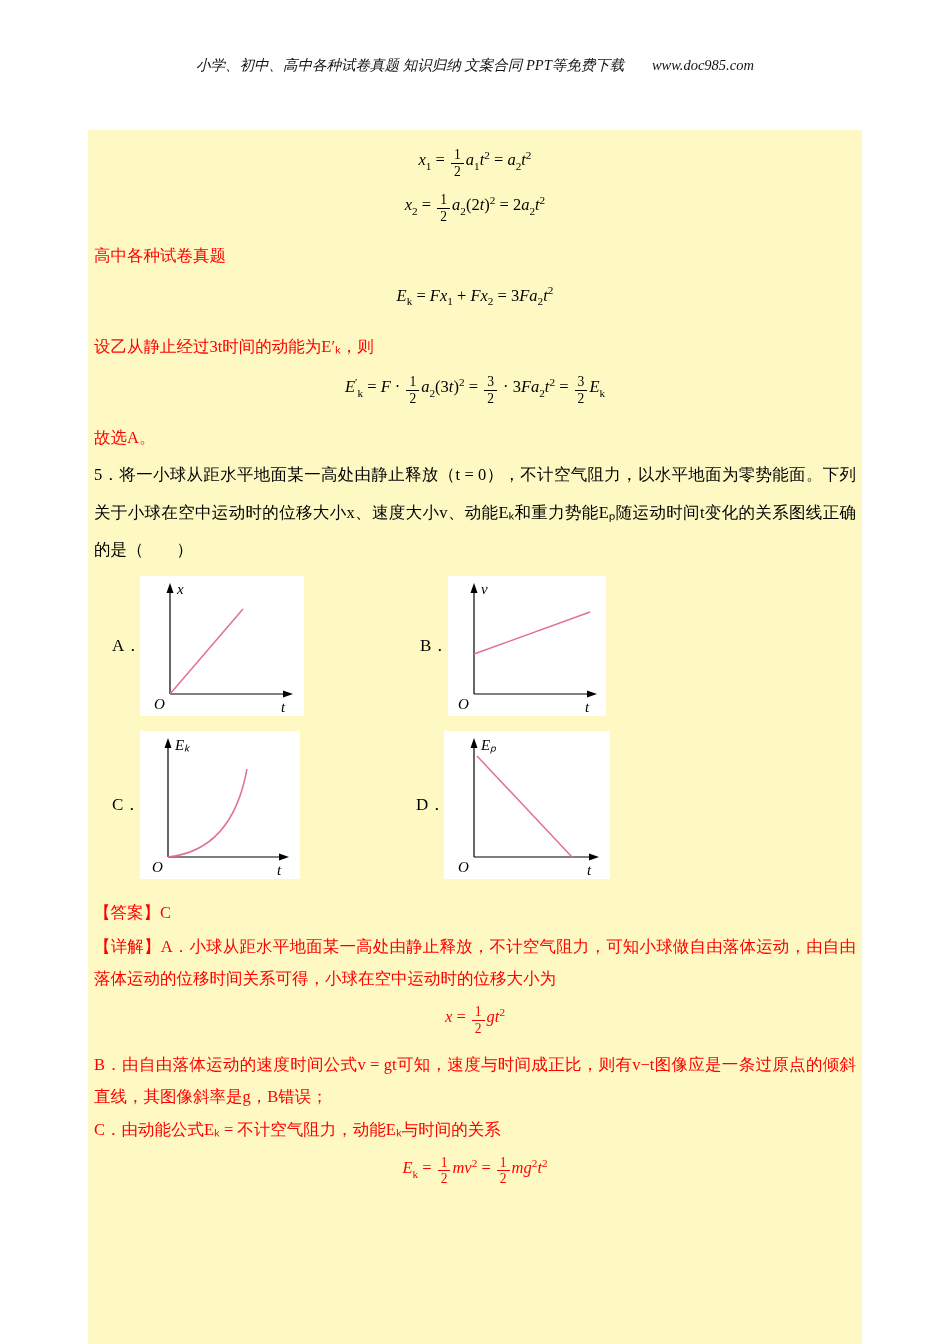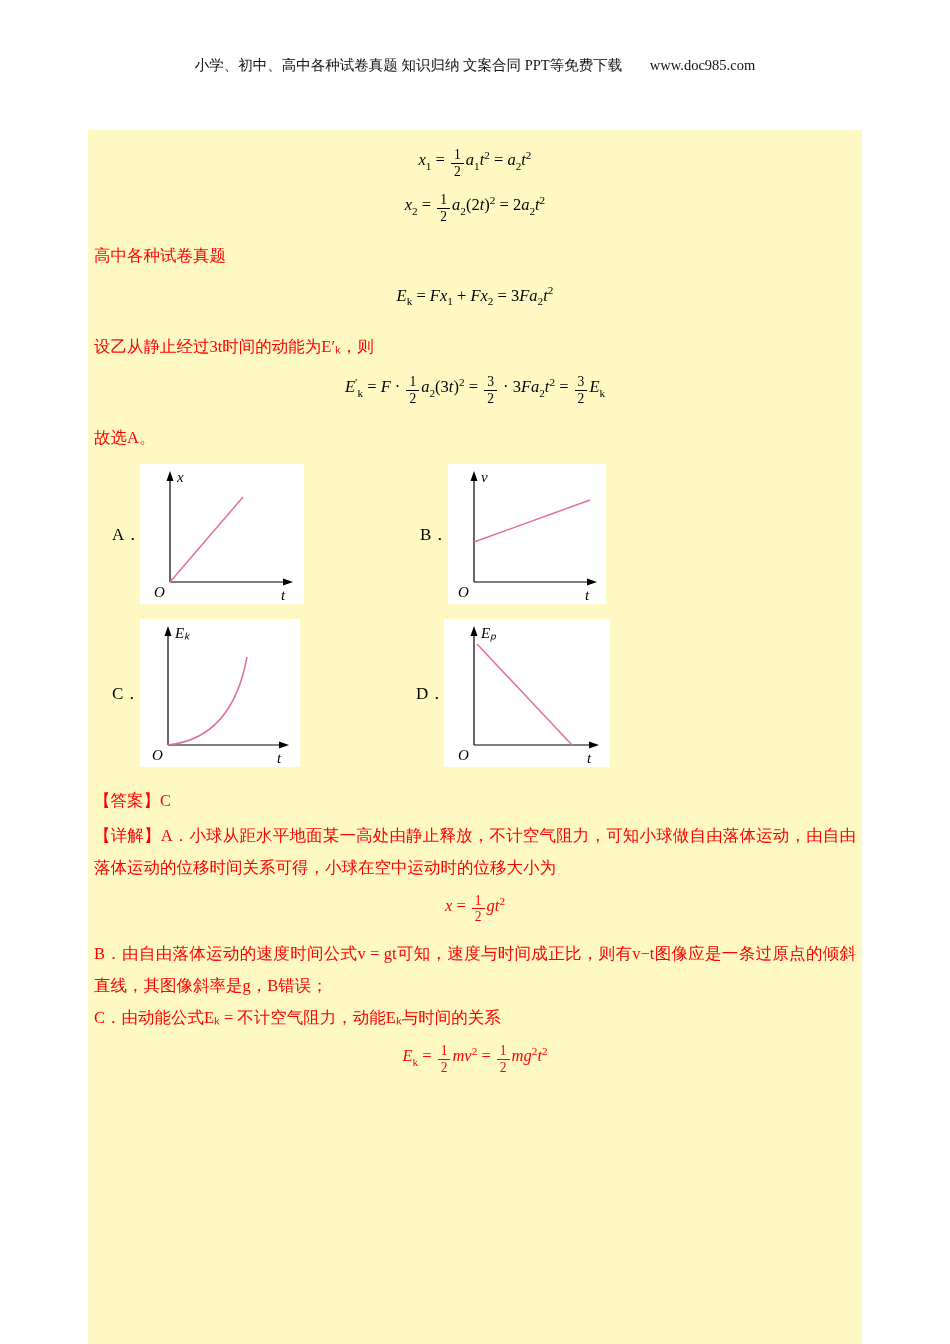--- a/index.html
+++ b/index.html
@@ -3,21 +3,21 @@
 <meta charset="utf-8">
 <style>
   html,body{margin:0;padding:0;}
   body{
     width:950px;height:1344px;position:relative;overflow:hidden;
     background:#ffffff;color:#000;
     font-family:"Liberation Serif", serif;
   }
   .header{
     position:absolute;top:56px;left:0;right:0;text-align:center;
-    font-size:14.5px;color:#111;
+    font-size:14.5px;color:#111;font-style:italic;
   }
   .header span{margin:0 12px;}
   .green{
     position:absolute;left:88px;top:130px;right:88px;bottom:0;
     background:#fef9c3;box-sizing:border-box;padding:8px 6px 0 6px;
   }
   .formula{
     text-align:center;font-size:16.5px;line-height:1.25;
     margin:9px 0 11px 0;min-height:34px;
   }
@@ -59,20 +59,21 @@
   <p class="p red">高中各种试卷真题</p>
 
   <div class="formula"><span class="it">E</span><sub>k</sub><span> = </span><span class="it">Fx</span><sub>1</sub><span> + </span><span class="it">Fx</span><sub>2</sub><span> = 3</span><span class="it">Fa</span><sub>2</sub><span class="it">t</span><sup>2</sup></div>
 
   <p class="p red">设乙从静止经过3t时间的动能为E′ₖ，则</p>
 
   <div class="formula"><span class="it">E</span><sup>′</sup><sub>k</sub><span> = </span><span class="it">F</span><span> · </span><span class="frac"><span class="fn">1</span><span class="fd">2</span></span><span class="it">a</span><sub>2</sub><span>(3</span><span class="it">t</span><span>)</span><sup>2</sup><span> = </span><span class="frac"><span class="fn">3</span><span class="fd">2</span></span><span> · 3</span><span class="it">Fa</span><sub>2</sub><span class="it">t</span><sup>2</sup><span> = </span><span class="frac"><span class="fn">3</span><span class="fd">2</span></span><span class="it">E</span><sub>k</sub></div>
 
   <p class="p red">故选A。</p>
 
+  <p class="p">5．将一小球从距水平地面某一高处由静止释放（t = 0），不计空气阻力，以水平地面为零势能面。下列关于小球在空中运动时的位移大小x、速度大小v、动能Eₖ和重力势能Eₚ随运动时间t变化的关系图线正确的是（　　）</p>
 
   <div class="graphs">
 
     <div class="graph-row">
       <span class="opt">A．</span>
       <svg class="gbox" width="164" height="140" viewBox="0 0 164 140">
         <line class="axis" x1="30" y1="118" x2="30" y2="14"></line>
         <polygon class="ah" points="30,7 26.5,17 33.5,17"></polygon>
         <line class="axis" x1="30" y1="118" x2="146" y2="118"></line>
         <polygon class="ah" points="153,118 143,114.5 143,121.5"></polygon>

